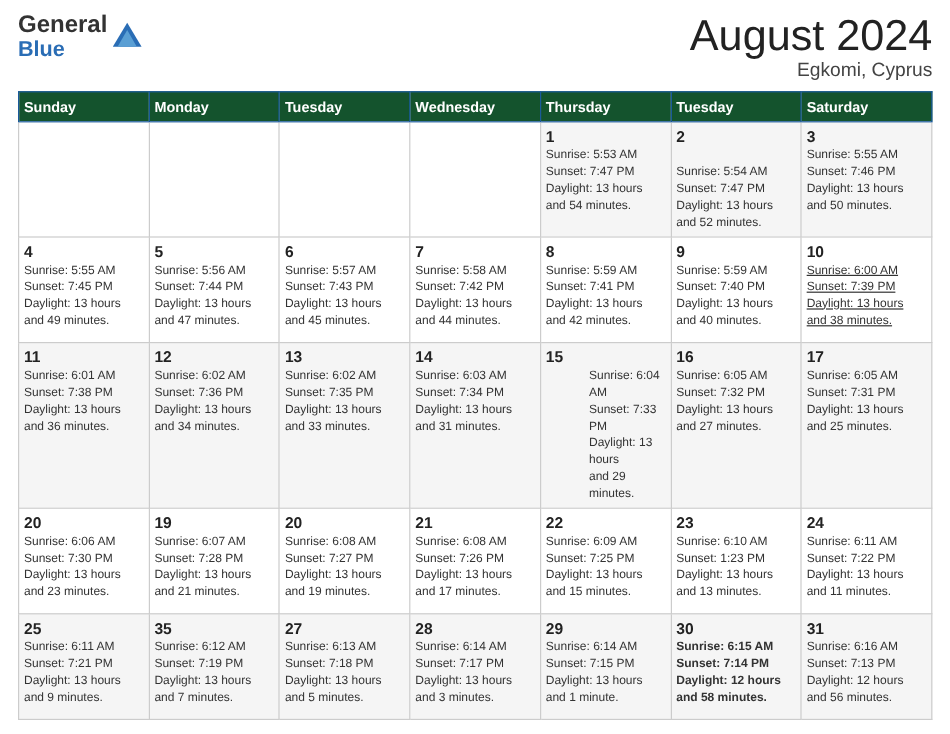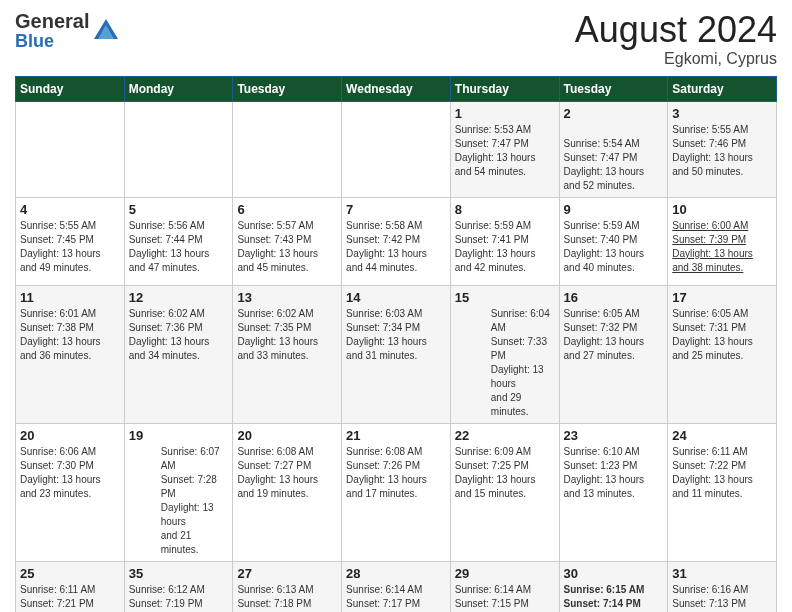--- a/index.html
+++ b/index.html
@@ -260,21 +260,21 @@
       <tr>
         <td>
           <span class="day-number">20</span>
           <div class="day-detail" style="white-space: pre-line;">Sunrise: 6:06 AM
 Sunset: 7:30 PM
 Daylight: 13 hours
 and 23 minutes.</div>
         </td>
         <td>
           <span class="day-number">19</span>
-          <div class="day-detail" style="white-space: pre-line; margin-left: 32px;">Sunrise: 6:07 AM
+          <div class="day-detail" style="white-space: pre-line;">Sunrise: 6:07 AM
 Sunset: 7:28 PM
 Daylight: 13 hours
 and 21 minutes.</div>
         </td>
         <td>
           <span class="day-number">20</span>
           <div class="day-detail" style="white-space: pre-line;">Sunrise: 6:08 AM
 Sunset: 7:27 PM
 Daylight: 13 hours
 and 19 minutes.</div>

